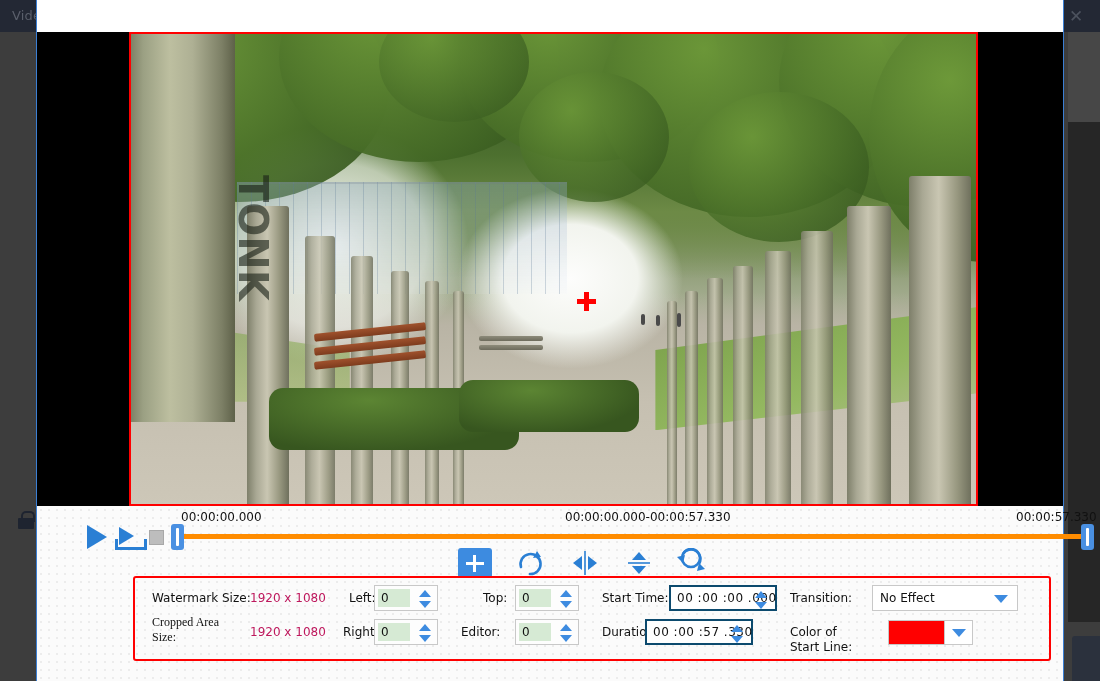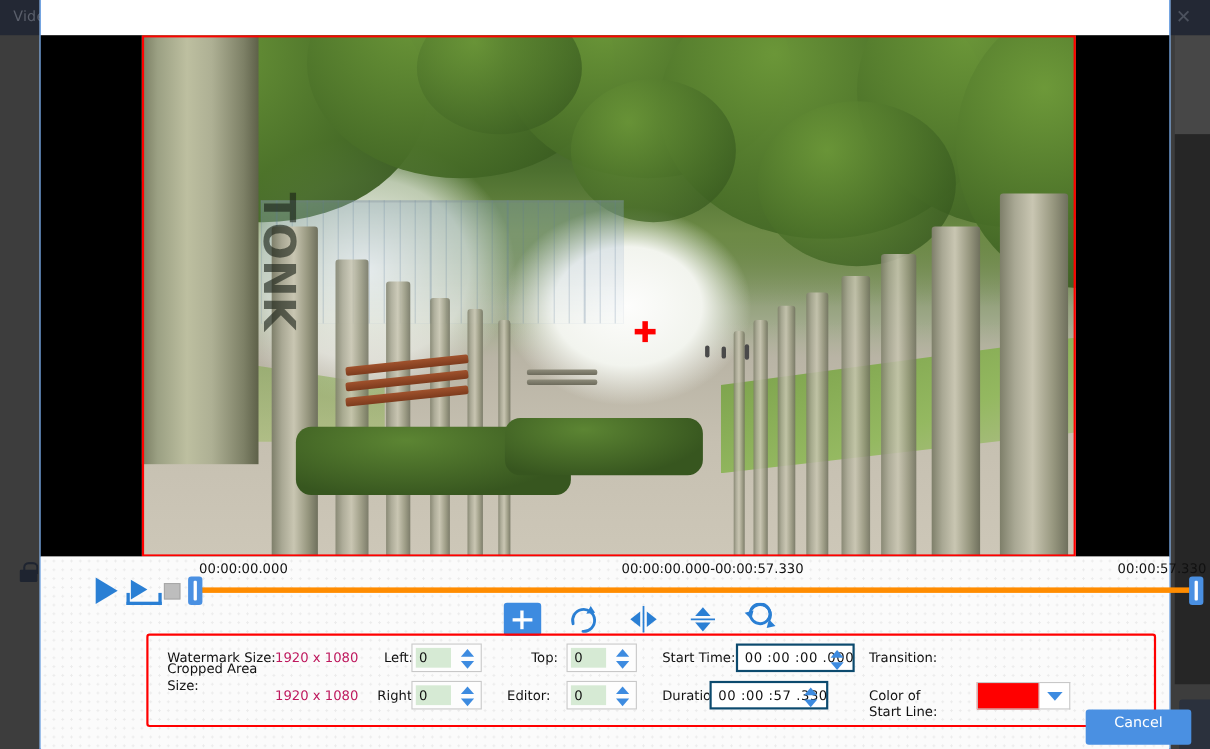--- a/index.html
+++ b/index.html
@@ -642,22 +642,26 @@
   <div class="fld-label" style="left:565px; top:591px;">Start Time:</div>
   <div class="time-wrap" style="left:632px; top:585px; width:108px;">
     <div class="tval">00 :00 :00 .000</div>
     <div class="spin-arrows">
         <span class="up"></span>
         <span class="dn"></span>
       </div>
   </div>
 
   <div class="fld-label" style="left:753px; top:591px;">Transition:</div>
-
-  <div class="fld-label" style="left:115px; top:601px; width:90px; white-space:normal; line-height:15px;">Cropped Area Size:</div>
+  <div id="dd-transition">
+    <span class="txt">No Effect</span>
+    <span class="dd-caret"></span>
+  </div>
+
+  <div class="fld-label" style="left:115px; top:615px; width:90px; white-space:normal; line-height:15px;font-family:Liberation Serif, serif;">Cropped Area Size:</div>
   <div class="fld-value" style="left:213px; top:625px;">1920 x 1080</div>
 
   <div class="fld-label" style="left:306px; top:625px;">Right:</div>
   <div class="spin-wrap" style="left:337px; top:619px; width:64px;">
     <div class="inp" style="width:32px;">0</div>
     <div class="spin-arrows">
         <span class="up"></span>
         <span class="dn"></span>
       </div>
   </div>
@@ -679,15 +683,14 @@
         <span class="dn"></span>
       </div>
   </div>
 
   <div class="fld-label" style="left:753px; top:625px; width:74px; white-space:normal; line-height:15px;">Color of Start Line:</div>
   <div id="color-box"></div>
   <div id="color-dd">
     <span class="dd-caret"></span>
   </div>
 
-  <div class="dlg-btn" id="btn-cancel">Cancel</div>
 
 </div>
 
 </body></html>

